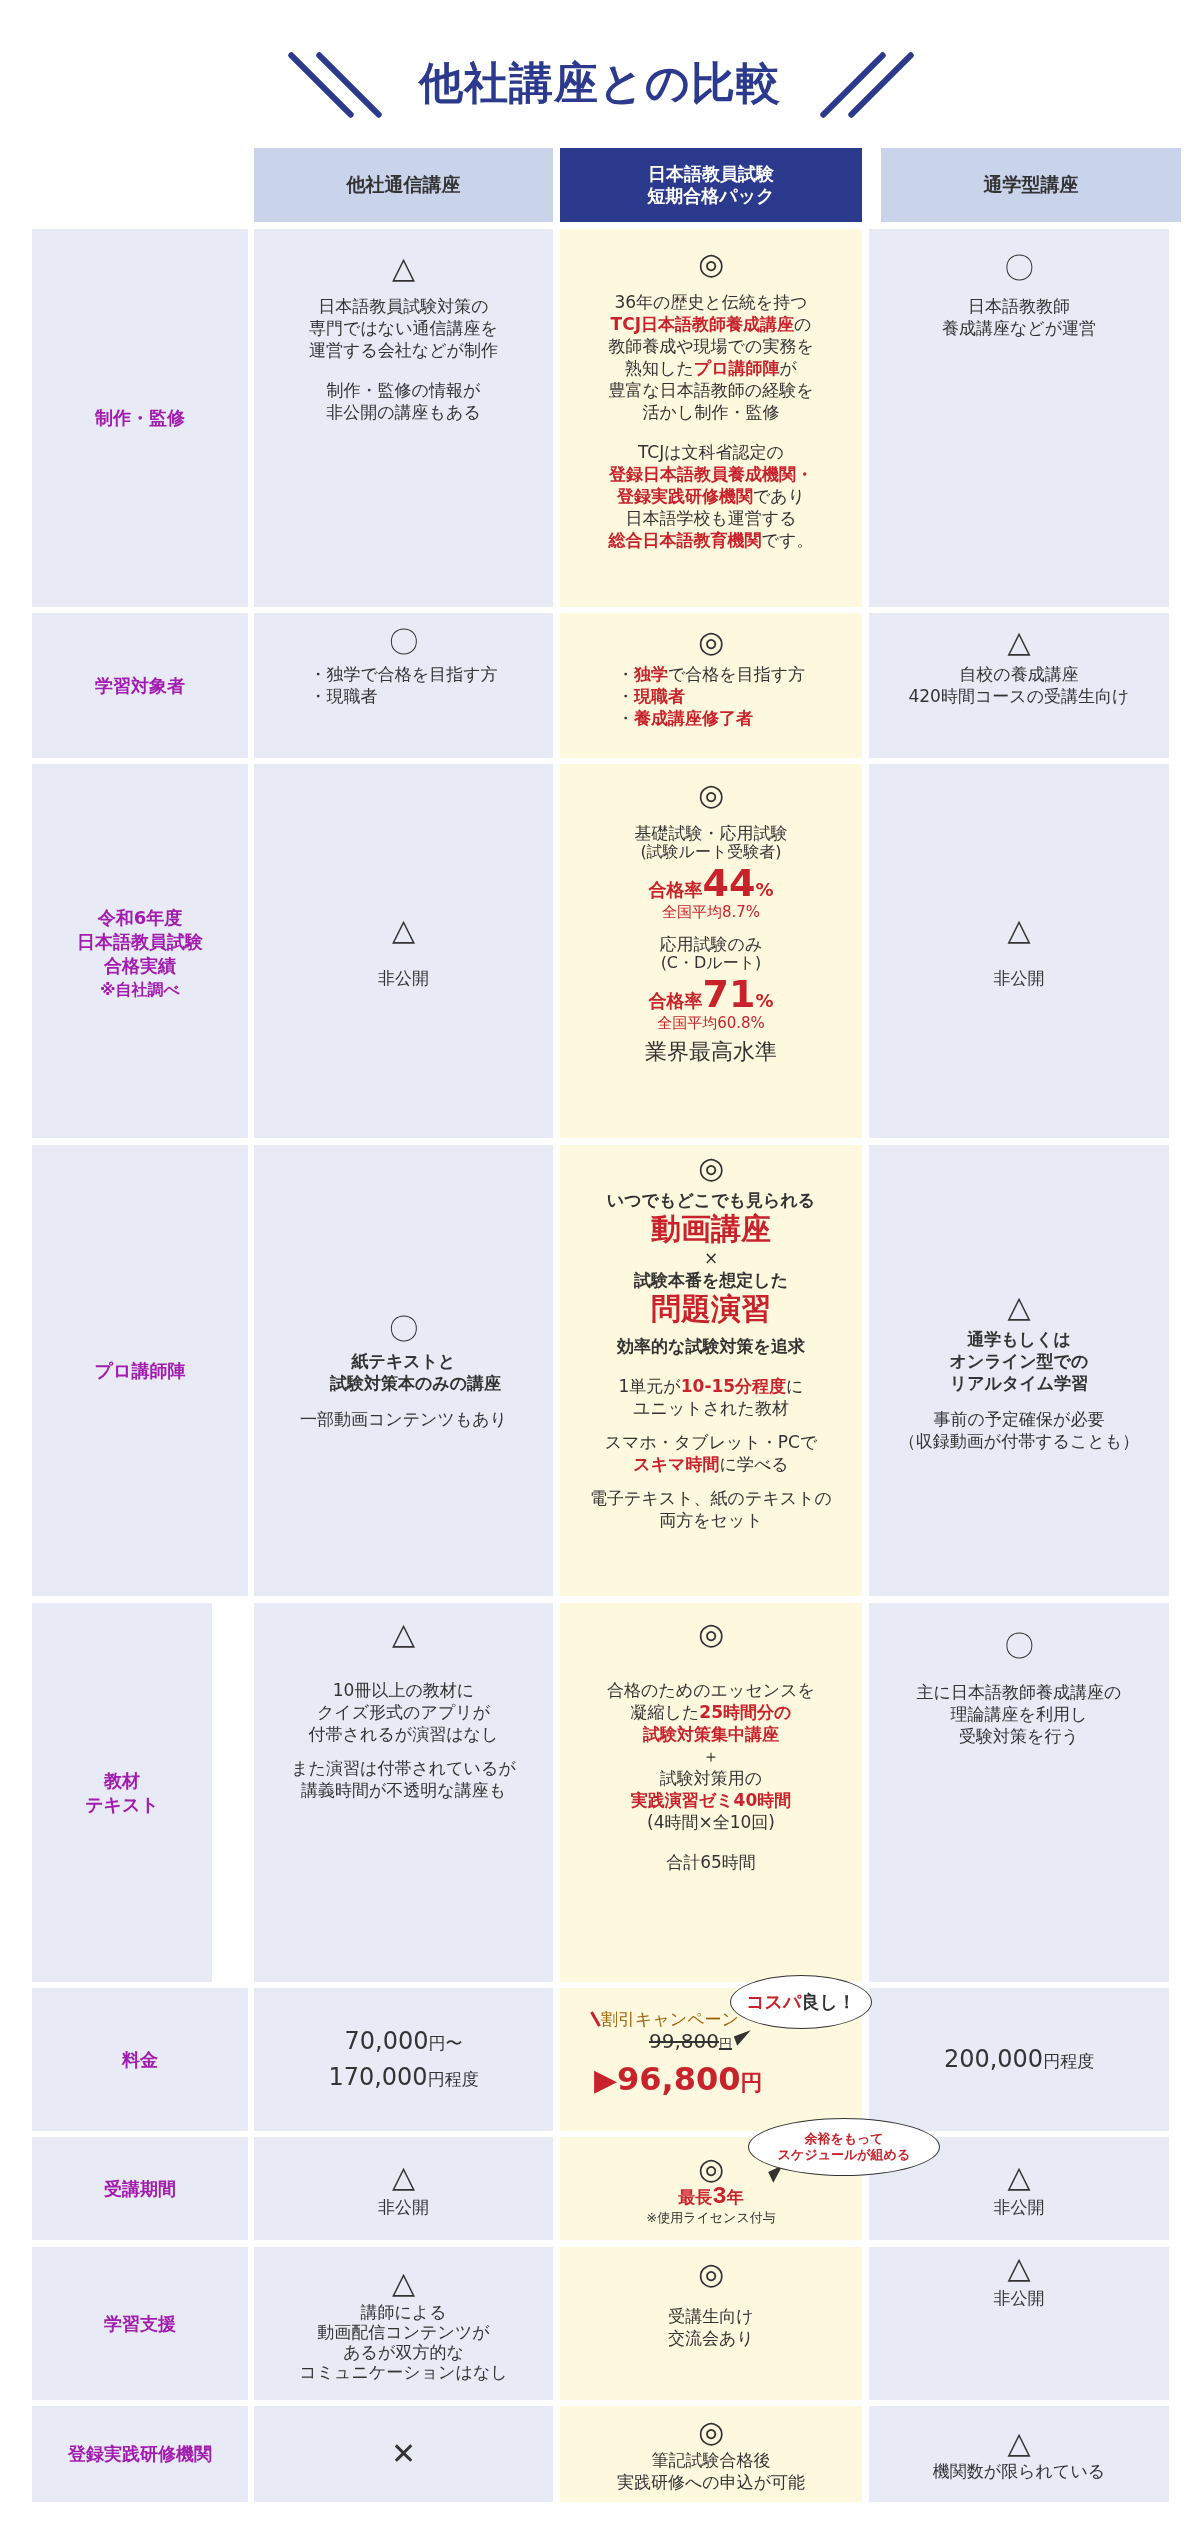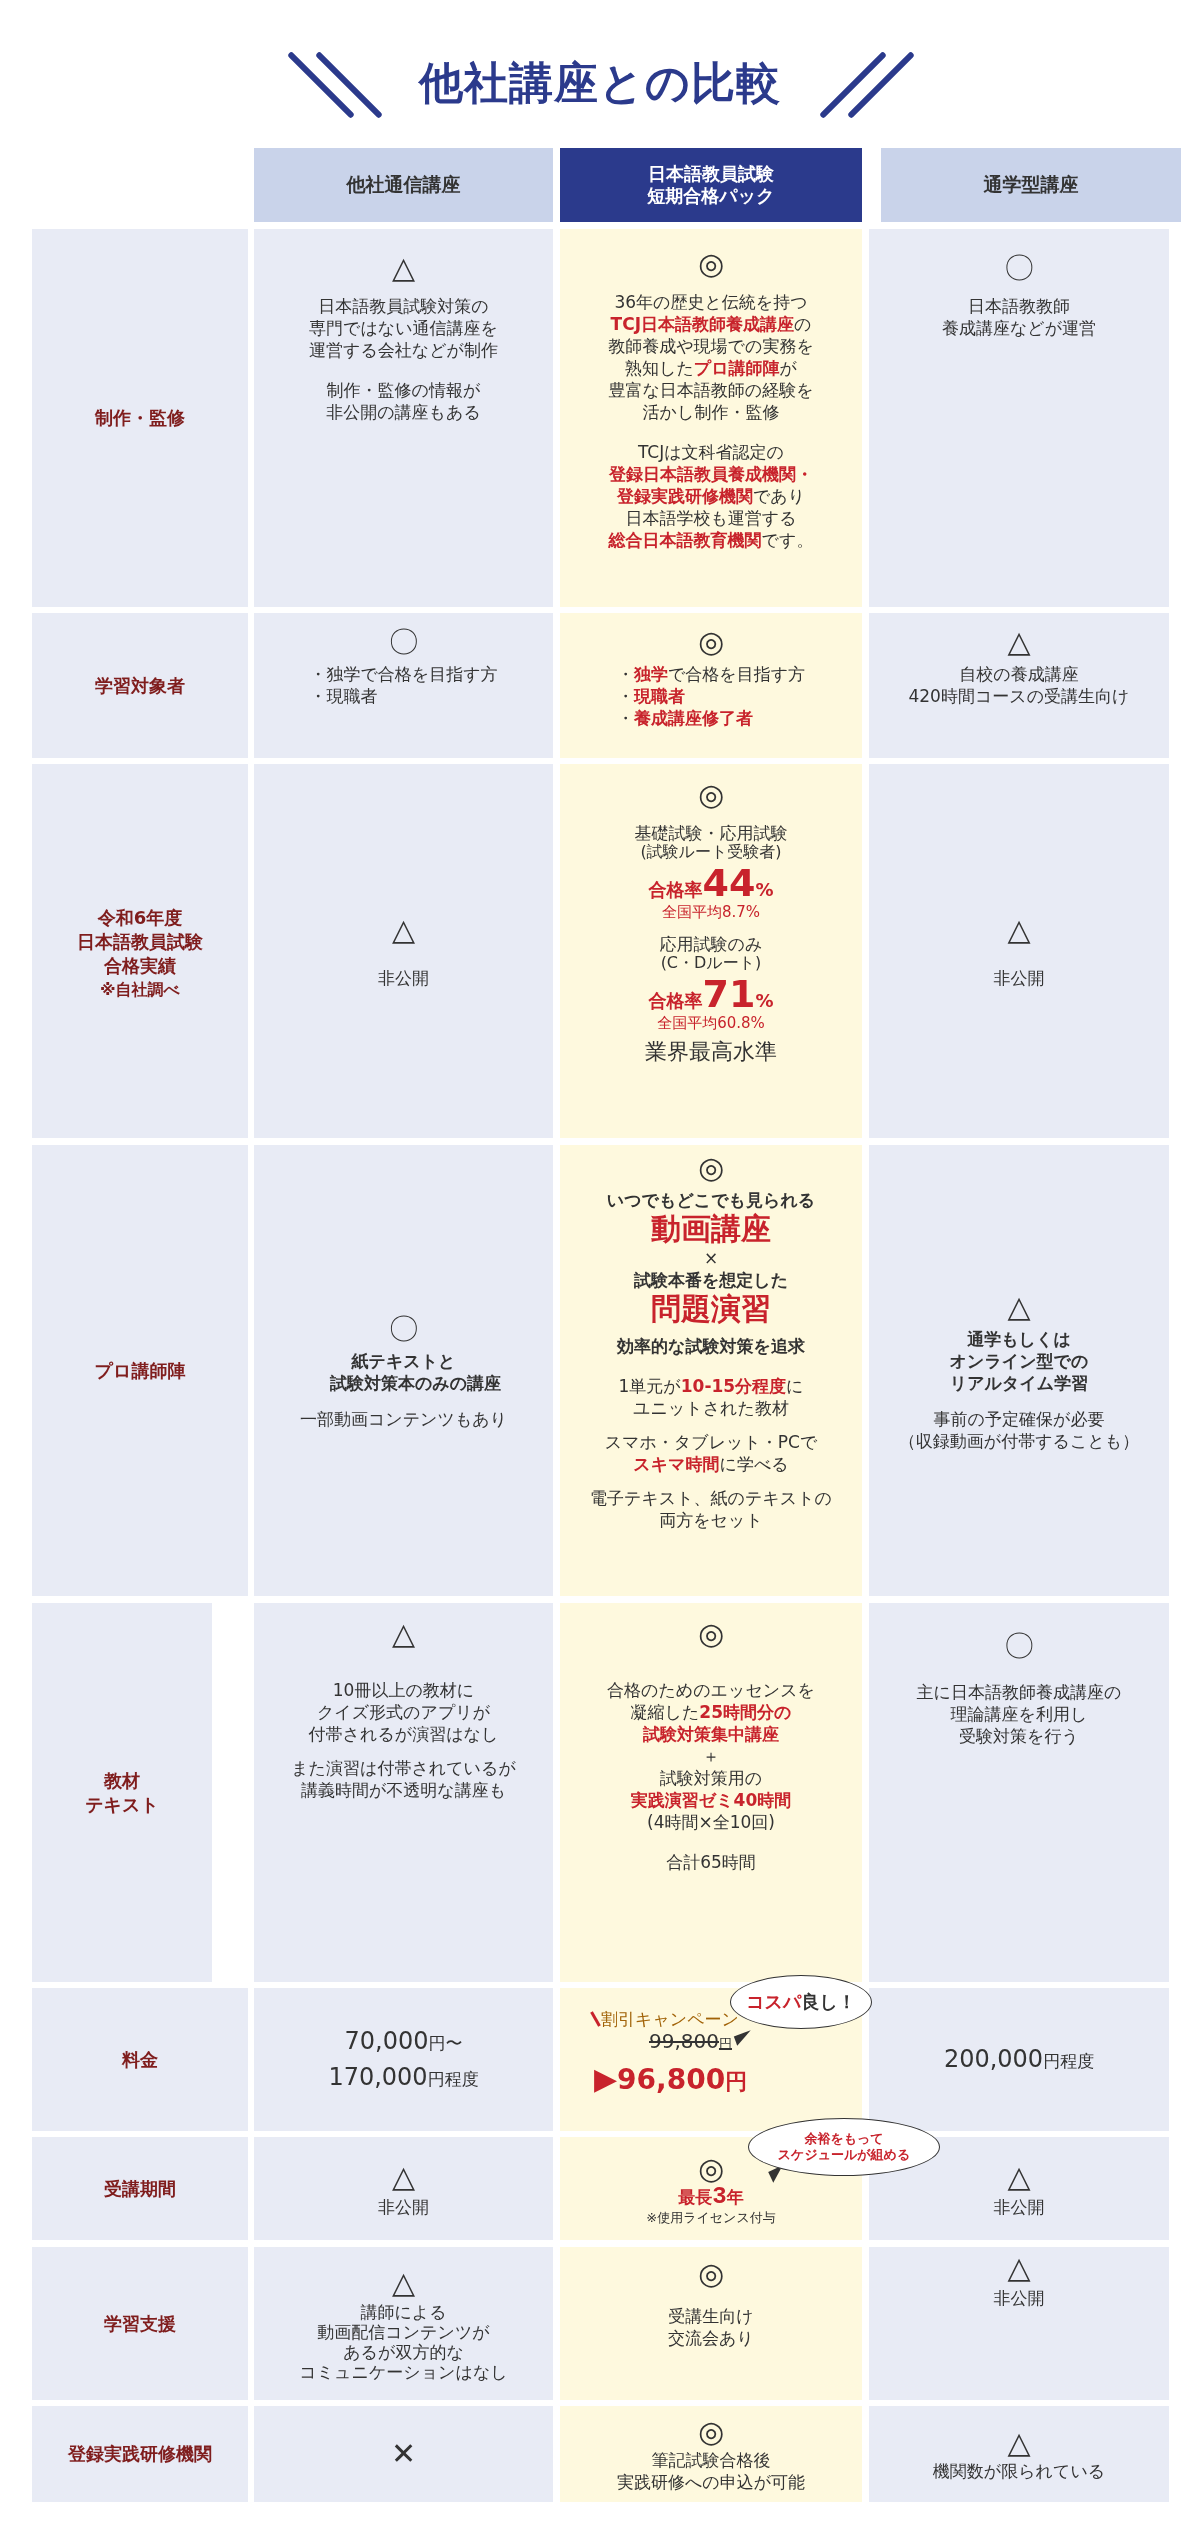--- a/index.html
+++ b/index.html
@@ -6,21 +6,21 @@
   body { width:1200px; height:2542px; position:relative; overflow:hidden;
          font-family:"DejaVu Sans","Liberation Sans",sans-serif; color:#333333; }
   .title-wrap { position:absolute; left:0; top:40px; width:1028px; height:90px; }
   .title { position:absolute; left:0; width:1200px; top:14px; text-align:center;
            font-size:44px; font-weight:bold; color:#2b3a8c; letter-spacing:1px; }
   .slash { position:absolute; top:0; width:6px; height:90px; background:#2b3a8c; border-radius:3px; }
   .cell { position:absolute; box-sizing:border-box; display:flex; flex-direction:column;
           align-items:center; justify-content:center; text-align:center; }
   .hdr { background:#c9d3ea; font-size:19px; font-weight:bold; color:#333; }
   .hdr-main { background:#2b3a8c; color:#ffffff; font-size:18px; font-weight:bold; line-height:22px; }
-  .lbl { background:#e8ebf5; font-size:18px; font-weight:bold; color:#7f1d1d; line-height:24px; }
+  .lbl { background:#e8ebf5; font-size:18px; font-weight:bold; color:#a21caf; line-height:24px; }
   .c { background:#e8ebf5; font-size:17px; line-height:22px; color:#333; }
   .h { background:#fef9de; font-size:17px; line-height:22px; color:#333; }
   .mark { font-size:30px; line-height:34px; margin-bottom:10px; color:#333; }
   .red { color:#c8232c; font-weight:bold; }
   .p { margin:0; }
   .gap { height:18px; }
   .small { font-size:16px; line-height:15px; }
   .bullets { text-align:left; }
   .big-red { color:#c8232c; font-weight:bold; font-size:30px; line-height:36px; }
   .rate { color:#c8232c; font-weight:bold; font-size:18px; }
@@ -210,21 +210,21 @@
 <div class="cell lbl" style="left:32px; top:1988px; width:216px; height:143px;">
   <span>料金</span>
 </div>
 <div class="cell c" style="left:254px; top:1988px; width:299px; height:143px; font-size:24px; line-height:34px;">
   <p class="p"><span>70,000</span><span style="font-size:17px;">円〜</span></p>
   <p class="p"><span>170,000</span><span style="font-size:17px;">円程度</span></p>
 </div>
 <div class="cell h" style="left:560px; top:1988px; width:302px; height:143px; align-items:flex-start; padding-left:34px; justify-content:flex-start; padding-top:20px;">
   <p class="p" style="color:#a16207; font-size:17px;"><span style="display:inline-block; width:3px; height:16px; background:#c8232c; transform:rotate(-30deg); margin-right:4px; vertical-align:-2px;"></span><span>割引キャンペーン</span></p>
   <p class="p" style="margin-left:55px; font-size:20px; text-decoration:line-through; text-decoration-thickness:2px;"><span>99,800</span><span style="font-size:13px;">円</span></p>
-  <p class="p" style="color:#c8232c; font-weight:bold; line-height:48px;"><span style="font-size:30px;">▶</span><span style="font-size:28px;">96,800</span><span style="font-size:22px;">円</span></p>
+  <p class="p" style="color:#c8232c; font-weight:bold; line-height:48px;"><span style="font-size:30px;">▶</span><span style="font-size:32px;">96,800</span><span style="font-size:22px;">円</span></p>
 </div>
 <div class="cell c" style="left:869px; top:1988px; width:300px; height:143px; font-size:24px;">
   <p class="p"><span>200,000</span><span style="font-size:17px;">円程度</span></p>
 </div>
 
 <div class="bubble-tail" style="left:735px; top:2033px; border-width:10px 18px 0 0; border-color:#333 transparent transparent transparent; transform:rotate(-20deg);"></div>
 <div class="bubble" style="left:730px; top:1975px; width:140px; height:52px; font-size:18px;">
   <span class="red">コスパ</span>
     <span>良し！</span>
 </div>

